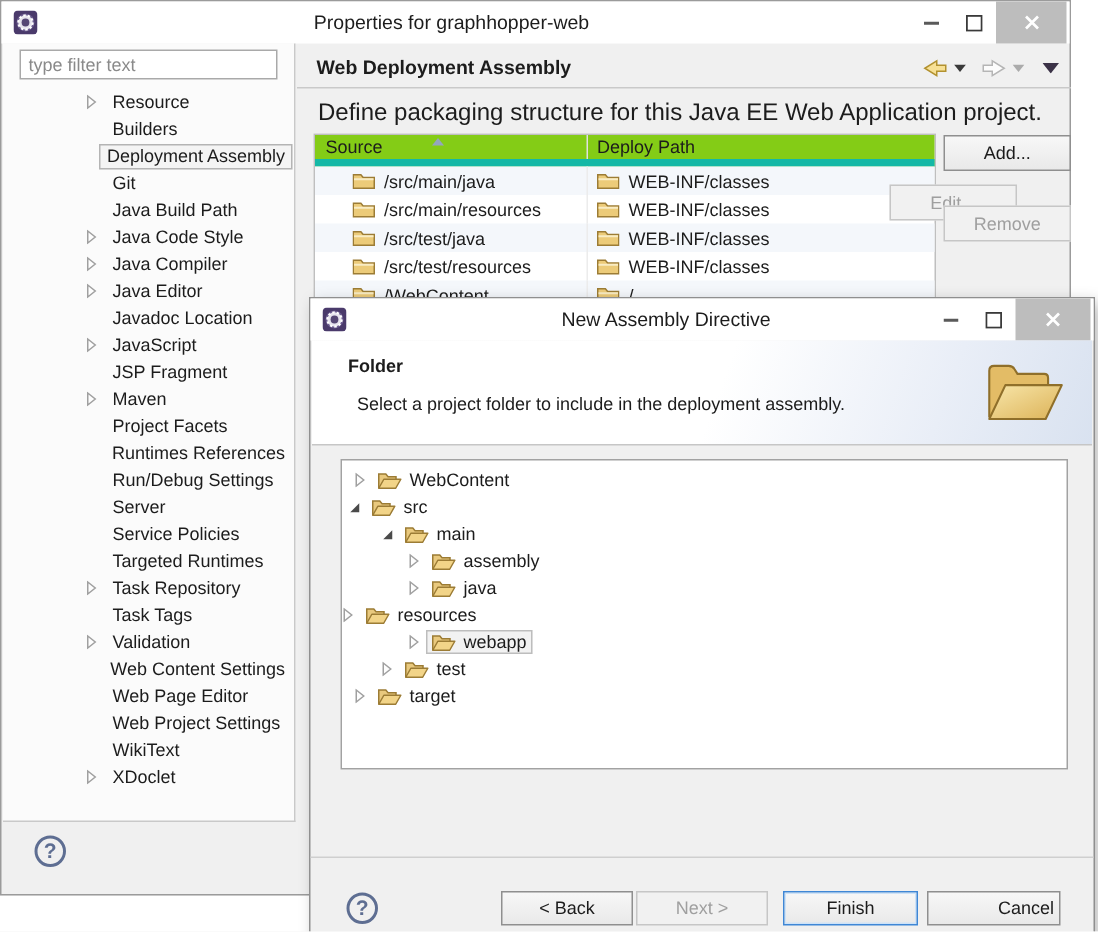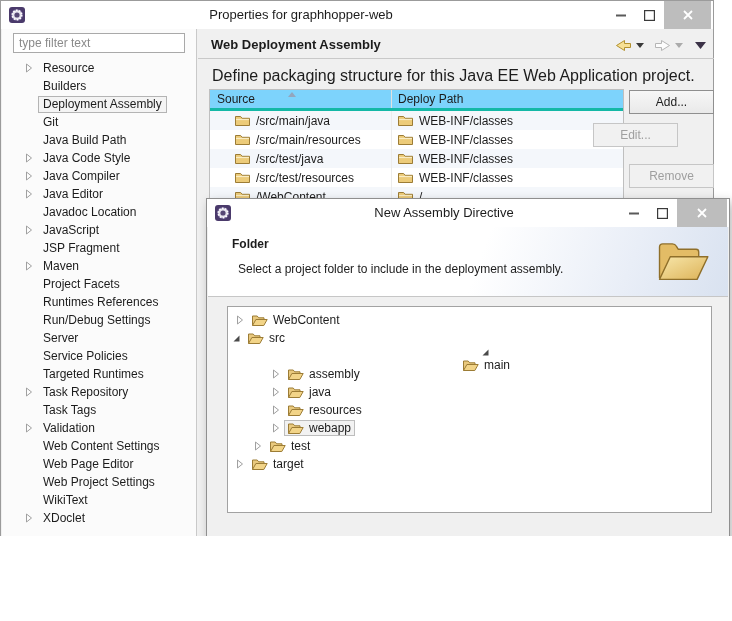--- a/index.html
+++ b/index.html
@@ -1,64 +1,64 @@
 <!DOCTYPE html>
 <html><head>
 <meta charset="utf-8">
 <style>
   * { margin:0; padding:0; box-sizing:border-box; }
   body { background:#ffffff; font-family:"Liberation Sans", sans-serif; }
-  .canvas { position:relative; width:732px; height:536px; background:#ffffff; overflow:hidden; }
+  .canvas { position:relative; width:732px; height:621px; background:#ffffff; overflow:hidden; }
 
   .window { position:absolute; background:#f0f0f0; border:1px solid #9b9b9b; }
   .titlebar { position:absolute; left:0; top:0; right:0; height:28px; background:#ffffff; }
   .tb-icon { position:absolute; left:8px; top:6px; width:16px; height:16px; }
   .tb-title { position:absolute; left:0; top:0; height:28px; line-height:28px; text-align:center; font-size:13px; color:#1c1c1c; }
   .tb-controls { position:absolute; top:0; right:2px; height:28px; display:flex; align-items:stretch; }
   .ctl { width:29px; display:flex; align-items:center; justify-content:center; }
   .ctl-close { width:47px; background:#bdbdbd; }
 
   
   .main-window { left:0; top:0; width:714px; height:597px; }
   .sidebar { position:absolute; left:1px; top:28px; width:195px; height:519px; background:#fbfbfb; border-right:1px solid #c9c9c9; border-bottom:1px solid #c9c9c9; }
   .filter-input { position:absolute; left:11px; top:4px; width:172px; height:20px; border:1px solid #a9a9a9; background:#ffffff; font-size:12px; padding:0 5px; font-family:"Liberation Sans", sans-serif; color:#333; }
   .filter-input::placeholder { color:#8a8a8a; }
-  .side-tree { position:absolute; left:0; top:30px; right:1px; }
+  .side-tree { position:absolute; left:0; top:30px; right:1px;padding-left:32px; }
   .side-item { height:18px; display:flex; align-items:center; padding-left:23px; font-size:12px; color:#1c1c1c; cursor:default; }
   .side-twisty { width:13px; height:10px; display:flex; align-items:center; }
   .side-label { padding:0 4px; line-height:15px; border:1px solid transparent; white-space:nowrap; }
   .side-label.selected { border:1px solid #b4b4b4; background:#f4f4f4; }
 
   .help-circle { width:21px; height:21px; border:2px solid #5e6e92; border-radius:50%; color:#5e6e92; font-size:14px; font-weight:bold; text-align:center; line-height:17px; background:transparent; }
   .help-circle::before { content:"?"; }
   .main-help { position:absolute; left:22px; top:556px; }
 
   .page-title { position:absolute; left:210px; top:36px; font-size:13px; font-weight:bold; color:#1c1c1c; }
   .nav-icons { position:absolute; left:614px; top:38px; display:flex; align-items:center; }
   .content-sep { position:absolute; left:197px; top:57px; width:516px; height:1px; background:#c9c9c9; }
   .page-desc { position:absolute; left:211px; top:66px; font-size:16px; color:#1c1c1c; }
 
   .ptable { position:absolute; left:208px; top:88px; width:415px; background:#ffffff; border:1px solid #bfbfbf; font-size:12px; color:#1c1c1c; }
-  .thead { display:flex; height:21px; border-bottom:3px solid #14b8a6; background:#7dd3fc; }
+  .thead { display:flex; height:21px; border-bottom:5px solid #14b8a6; background:#84cc16; }
   .th { display:flex; align-items:center; padding-left:7px; position:relative; }
   .th-src { width:182px; border-right:1px solid #e0e0e0; }
   .th-dep { flex:1; padding-left:6px; }
   .sort-asc { position:absolute; left:78px; top:2px; width:0; height:0; border-left:4px solid transparent; border-right:4px solid transparent; border-bottom:5px solid #93a6bd; }
   .trow { display:flex; height:19px; align-items:center; }
   .trow:nth-child(odd) { background:#f4f7fb; }
   .tcell { display:flex; align-items:center; height:100%; }
   .tcell-src { width:182px; padding-left:25px; border-right:1px solid #ececec; }
   .tcell-dep { flex:1; padding-left:6px; }
   .tcell .fold { margin-right:6px; flex:0 0 auto; }
 
   .btn { position:absolute; width:85px; height:24px; background:linear-gradient(#f7f7f7,#e9e9e9); border:1px solid #8f8f8f; font-size:12px; color:#1c1c1c; text-align:center; line-height:22px; cursor:default; }
   .btn.disabled { border-color:#c6c6c6; color:#9f9f9f; background:#f1f1f1; }
   .btn-add { left:628px; top:89px; }
   .btn-edit { left:592px; top:122px; }
-  .btn-remove { left:628px; top:163px; }
+  .btn-remove { left:628px; top:136px; }
 
   
   .dialog-window { left:206px; top:198px; width:524px; height:430px; border:1px solid #8f8f8f; box-shadow:3px 4px 10px rgba(0,0,0,0.28); }
   .dlg-header { position:absolute; left:1px; right:1px; top:28px; height:70px; background:linear-gradient(110deg,#ffffff 0%,#ffffff 52%,#e9eef7 80%,#d9e2f0 100%); border-bottom:1px solid #c6c6c6; }
   .dlg-heading { position:absolute; left:24px; top:10px; font-size:12px; font-weight:bold; color:#1c1c1c; }
   .dlg-desc { position:absolute; left:30px; top:35px; font-size:12px; color:#1c1c1c; }
   .dlg-folder-art { position:absolute; right:18px; top:7px; }
 
   .dlg-tree-panel { position:absolute; left:20px; top:107px; width:485px; height:207px; background:#ffffff; border:1px solid #a2a2a2; overflow:hidden; }
   .dlg-tree-row { height:18px; display:flex; align-items:center; font-size:12px; color:#1c1c1c; cursor:default; }
@@ -552,21 +552,21 @@
               </svg>
             </span>
     <span class="node-body">
       <svg width="17" height="13">
                 <use href="#sym-folder-open"></use>
               </svg>
       <span class="node-label">src</span>
     </span>
   </div>
 
-  <div class="dlg-tree-row" style="padding-left: 34px; flex-direction: column;">
+  <div class="dlg-tree-row" style="padding-left: 26px;">
     <span class="twisty">
               <svg width="9" height="9">
                 <use href="#sym-twisty-expanded"></use>
               </svg>
             </span>
     <span class="node-body">
       <svg width="17" height="13">
                 <use href="#sym-folder-open"></use>
               </svg>
       <span class="node-label">main</span>
@@ -594,21 +594,21 @@
               </svg>
             </span>
     <span class="node-body">
       <svg width="17" height="13">
                 <use href="#sym-folder-open"></use>
               </svg>
       <span class="node-label">java</span>
     </span>
   </div>
 
-  <div class="dlg-tree-row" style="padding-left: 44px;">
+  <div class="dlg-tree-row" style="">
     <span class="twisty">
               <svg width="8" height="10">
                 <use href="#sym-twisty-collapsed"></use>
               </svg>
             </span>
     <span class="node-body">
       <svg width="17" height="13">
                 <use href="#sym-folder-open"></use>
               </svg>
       <span class="node-label">resources</span>

